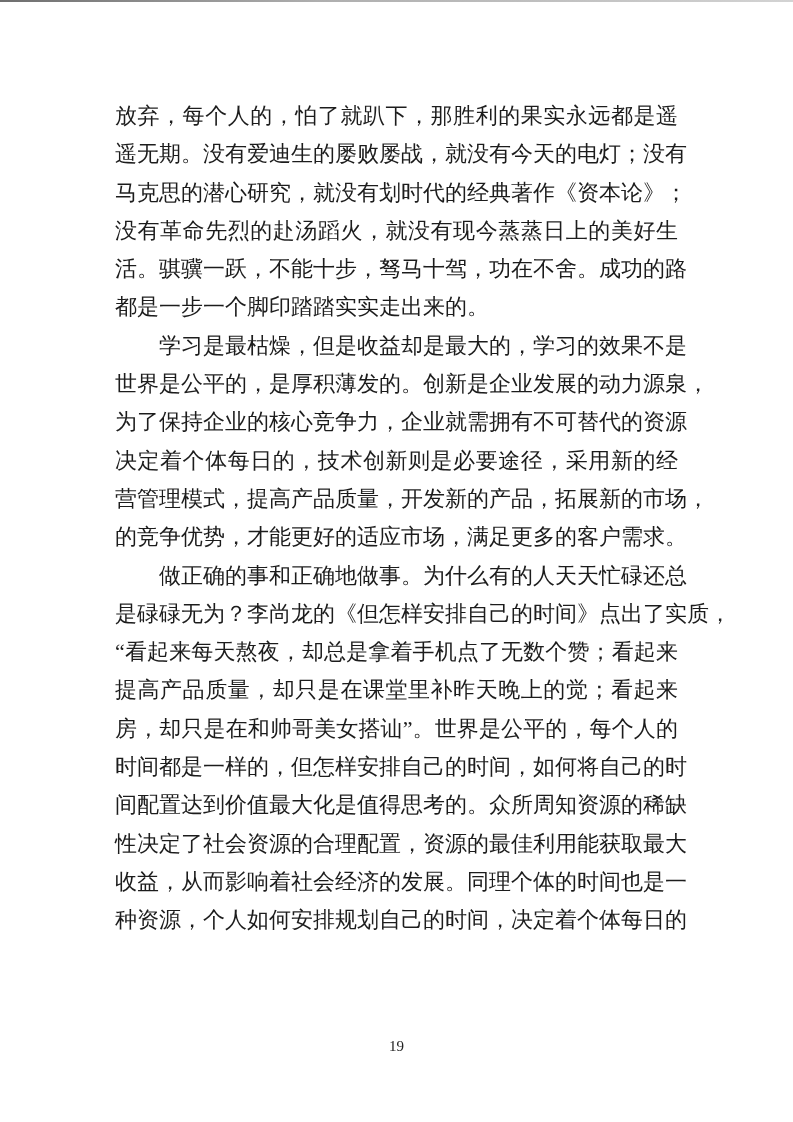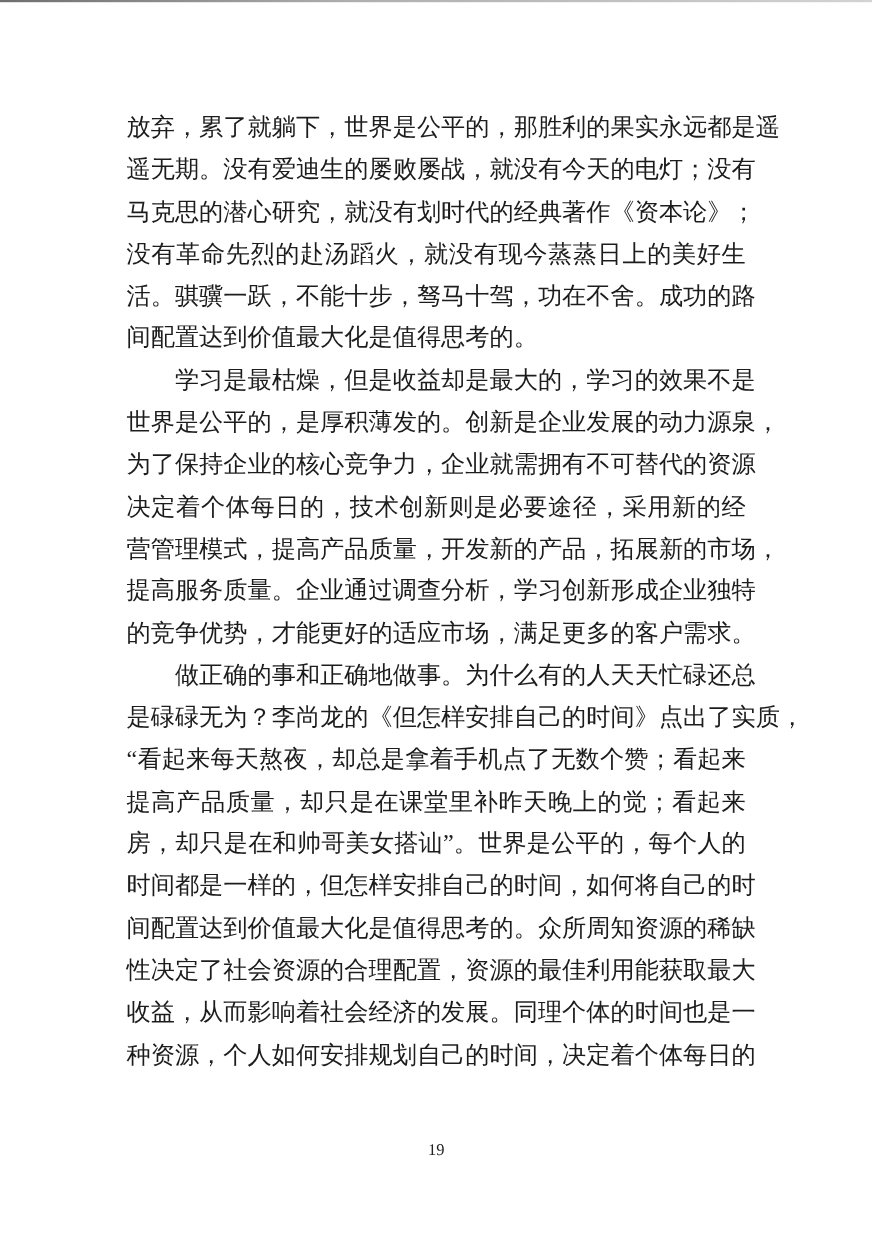--- a/index.html
+++ b/index.html
@@ -62,34 +62,33 @@
     color: #222222;
   }
 </style>
 </head>
 <body>
 
 <div class="page">
   <div class="scan-edge"></div>
   <div class="content" id="paragraphs-container">
       <div class="paragraph">
-        <div class="line">放弃，累了就躺下，世界是公平的，那胜利的果实永远都是遥</div>
+        <div class="line">放弃，每个人的，怕了就趴下，那胜利的果实永远都是遥</div>
         <div class="line">遥无期。没有爱迪生的屡败屡战，就没有今天的电灯；没有</div>
         <div class="line">马克思的潜心研究，就没有划时代的经典著作《资本论》；</div>
         <div class="line">没有革命先烈的赴汤蹈火，就没有现今蒸蒸日上的美好生</div>
         <div class="line">活。骐骥一跃，不能十步，驽马十驾，功在不舍。成功的路</div>
-        <div class="line para-end">间配置达到价值最大化是值得思考的。</div>
+        <div class="line para-end">都是一步一个脚印踏踏实实走出来的。</div>
       </div>
       <div class="paragraph">
         <div class="line indent">学习是最枯燥，但是收益却是最大的，学习的效果不是</div>
         <div class="line">世界是公平的，是厚积薄发的。创新是企业发展的动力源泉，</div>
         <div class="line">为了保持企业的核心竞争力，企业就需拥有不可替代的资源</div>
         <div class="line">决定着个体每日的，技术创新则是必要途径，采用新的经</div>
         <div class="line">营管理模式，提高产品质量，开发新的产品，拓展新的市场，</div>
-        <div class="line">提高服务质量。企业通过调查分析，学习创新形成企业独特</div>
         <div class="line">的竞争优势，才能更好的适应市场，满足更多的客户需求。</div>
       </div>
       <div class="paragraph">
         <div class="line indent">做正确的事和正确地做事。为什么有的人天天忙碌还总</div>
         <div class="line">是碌碌无为？李尚龙的《但怎样安排自己的时间》点出了实质，</div>
         <div class="line">“看起来每天熬夜，却总是拿着手机点了无数个赞；看起来</div>
         <div class="line">提高产品质量，却只是在课堂里补昨天晚上的觉；看起来</div>
         <div class="line">房，却只是在和帅哥美女搭讪”。世界是公平的，每个人的</div>
         <div class="line">时间都是一样的，但怎样安排自己的时间，如何将自己的时</div>
         <div class="line">间配置达到价值最大化是值得思考的。众所周知资源的稀缺</div>

